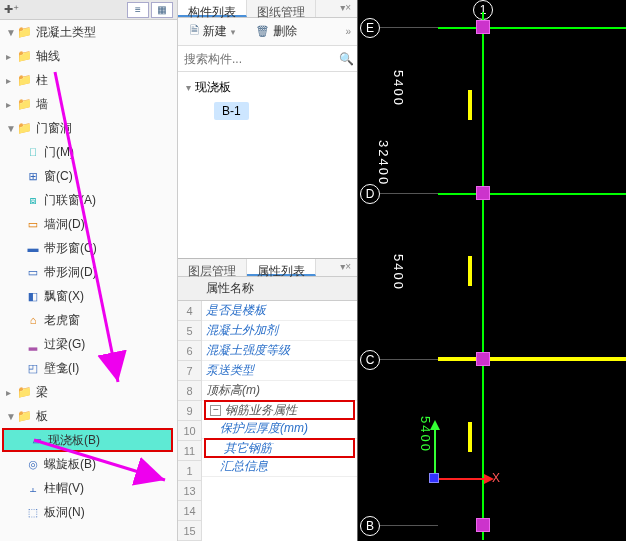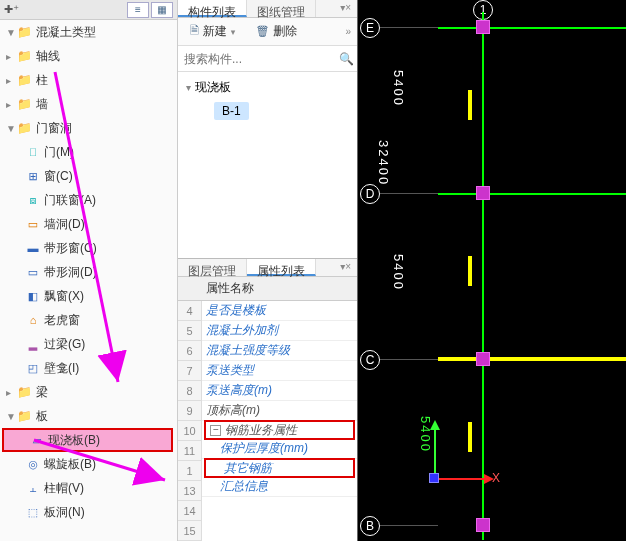--- a/index.html
+++ b/index.html
@@ -7,21 +7,21 @@
 .app { display: flex; height: 541px; }
 
 
 .sidebar { width: 178px; background: #fafafa; border-right: 1px solid #ccc; display: flex; flex-direction: column; }
 .sb-header { height: 20px; background: #e8e8e8; display: flex; align-items: center; justify-content: space-between; padding: 0 4px; border-bottom: 1px solid #ccc; }
 .sb-title { font-size: 11px; color: #555; }
 .sb-icons { display: flex; gap: 2px; }
 .sb-icon-btn { width: 22px; height: 16px; background: #fff; border: 1px solid #aac; display: flex; align-items: center; justify-content: center; font-size: 10px; color: #468; cursor: pointer; }
 .tree { flex: 1; overflow: auto; }
 .tree-item { display: flex; align-items: center; height: 24px; padding-left: 6px; cursor: pointer; }
-.tree-item.boxed { border: 2px solid #d00; margin: 0 4px 0 2px; background: #f9a8d4; }
+.tree-item.boxed { border: 2px solid #d00; margin: 0 4px 0 2px; background: #5eead4; }
 .tree-item.lvl1 { padding-left: 6px; }
 .tree-item.lvl2 { padding-left: 26px; }
 .arrow { width: 10px; color: #888; font-size: 10px; margin-right: 2px; }
 .folder { width: 14px; height: 14px; display: inline-flex; align-items: center; justify-content: center; margin-right: 4px; color: #b8860b; }
 .micon { width: 14px; height: 14px; display: inline-flex; align-items: center; justify-content: center; margin-right: 4px; font-size: 11px; }
 .c-teal { color: #0aa; }
 .c-blue { color: #36b; }
 .c-orange { color: #d70; }
 .c-purple { color: #a5a; }
 .tree-label { color: #333; }
@@ -257,23 +257,20 @@
             </div>
             <div class="prop-row">
               <span>混凝土外加剂</span>
             </div>
             <div class="prop-row">
               <span>混凝土强度等级</span>
             </div>
             <div class="prop-row">
               <span>泵送类型</span>
             </div>
-            <div class="prop-row">
-              <span>泵送高度(m)</span>
-            </div>
             <div class="prop-row plain">
               <span>顶标高(m)</span>
             </div>
             <div class="prop-row plain highlight">
               <span class="prop-exp">−</span>
               <span>钢筋业务属性</span>
             </div>
             <div class="prop-row indent">
               <span>保护层厚度(mm)</span>
             </div>

